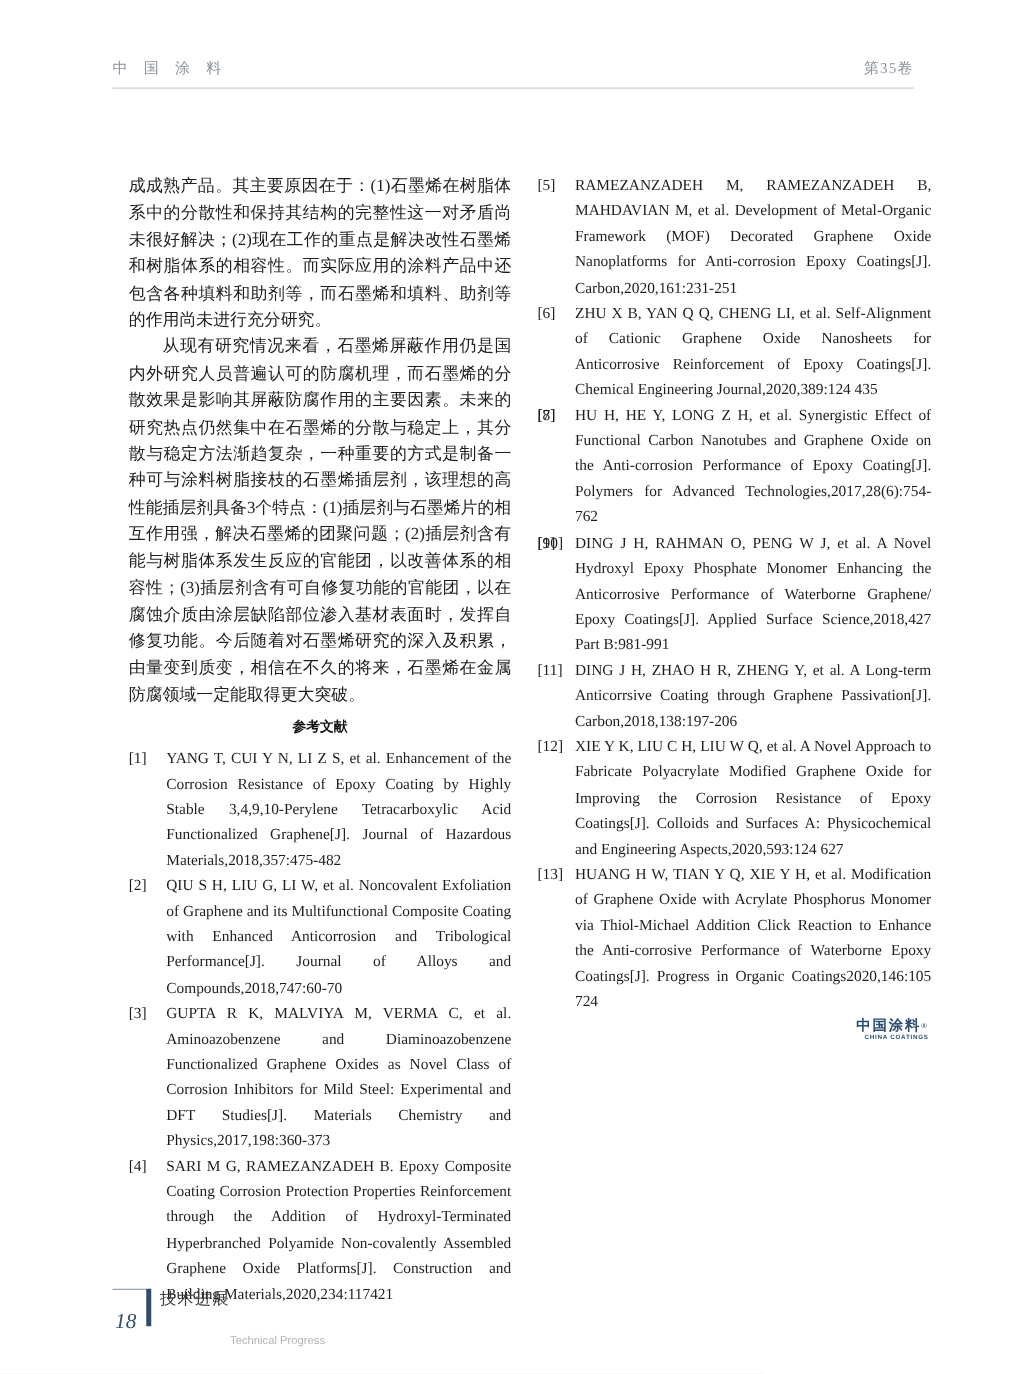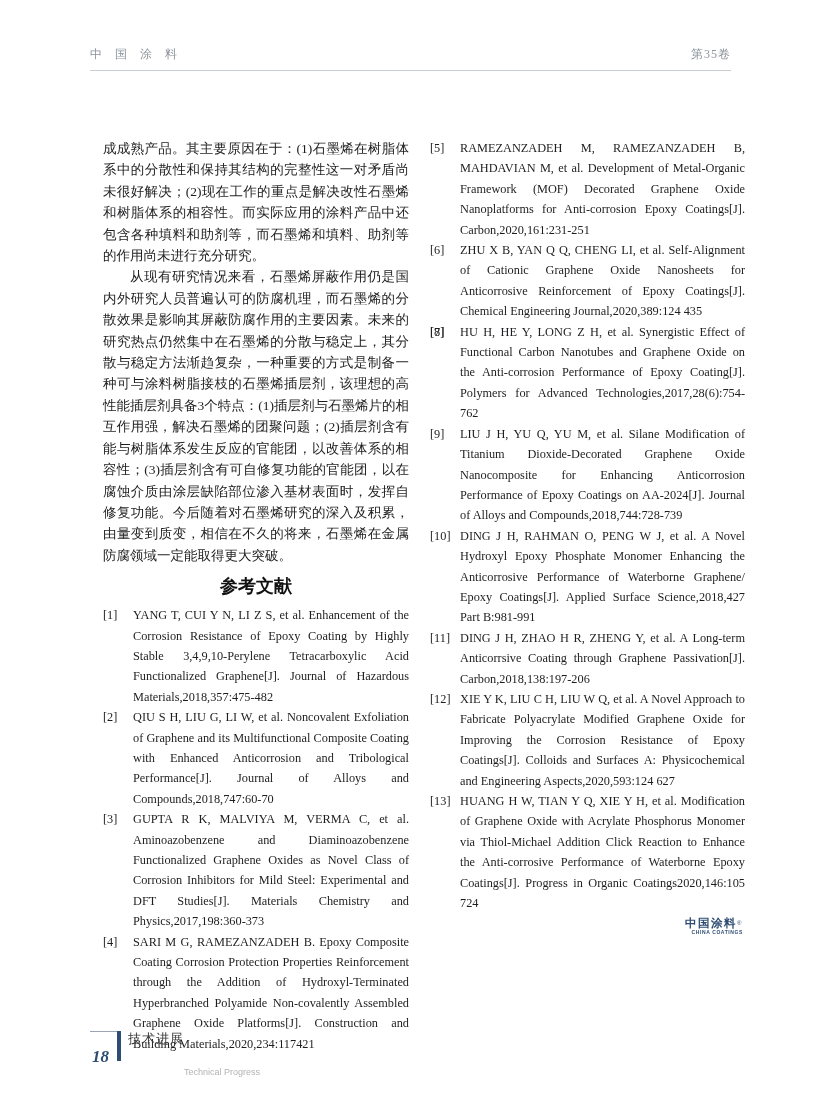--- a/index.html
+++ b/index.html
@@ -29,21 +29,21 @@
   }
   .col-left{width:306px;}
   .col-right{width:315px;}
   .para{
     font-size:13.5px;line-height:21.4px;
     text-align:justify;
     margin:0;
   }
   .para.indent{text-indent:2em;}
   .ref-heading{
-    font-size:18px;font-weight:bold;text-align:center;
+    font-size:11px;font-weight:bold;text-align:center;
     margin:8px 0 7px 0;color:#111;
     font-family:"Liberation Sans","DejaVu Sans",sans-serif;
   }
   .ref-list{margin:0;padding:0;}
   .ref-item{
     position:relative;
     padding-left:30px;
     font-size:12.3px;line-height:20.4px;
     text-align:justify;
   }
@@ -71,21 +71,21 @@
   .footer{
     position:absolute;left:90px;top:1031px;
     display:flex;align-items:stretch;
   }
   .footer-pagebox{
     border-top:1px solid #9aa5b1;
     padding:3px 8px 0 2px;
     display:flex;align-items:center;
   }
   .footer-pagenum{
-    font-size:17px;font-style:italic;font-weight:bold;color:#2e4d73;
+    font-size:17px;font-style:italic;font-weight:normal;color:#2e4d73;
   }
   .footer-bar{
     width:4px;background:#2e4d73;height:30px;margin-right:7px;
   }
   .footer-text{
     display:flex;justify-content:center;
   }
   .footer-cn{
     font-size:13px;color:#3a3a3a;letter-spacing:1px;line-height:15px;
     font-family:"Liberation Sans","DejaVu Sans",sans-serif;
@@ -146,21 +146,20 @@
         </div>
         <div class="ref-item">
           <span class="ref-num">[7]</span>
         </div>
         <div class="ref-item">
           <span class="ref-num">[8]</span>
           <span>HU H, HE Y, LONG Z H, et al. Synergistic Effect of Functional Carbon Nanotubes and Graphene Oxide on the Anti-corrosion Performance of Epoxy Coating[J]. Polymers for Advanced Technologies,2017,28(6):754-762</span>
         </div>
         <div class="ref-item">
           <span class="ref-num">[9]</span>
-          <span>LIU J H, YU Q, YU M, et al. Silane Modification of Titanium Dioxide-Decorated Graphene Oxide Nanocomposite for Enhancing Anticorrosion Performance of Epoxy Coatings on AA-2024[J]. Journal of Alloys and Compounds,2018,744:728-739</span>
         </div>
         <div class="ref-item">
           <span class="ref-num">[10]</span>
           <span>DING J H, RAHMAN O, PENG W J, et al. A Novel Hydroxyl Epoxy Phosphate Monomer Enhancing the Anticorrosive Performance of Waterborne Graphene/ Epoxy Coatings[J]. Applied Surface Science,2018,427 Part B:981-991</span>
         </div>
         <div class="ref-item">
           <span class="ref-num">[11]</span>
           <span>DING J H, ZHAO H R, ZHENG Y, et al. A Long-term Anticorrsive Coating through Graphene Passivation[J]. Carbon,2018,138:197-206</span>
         </div>
         <div class="ref-item">

